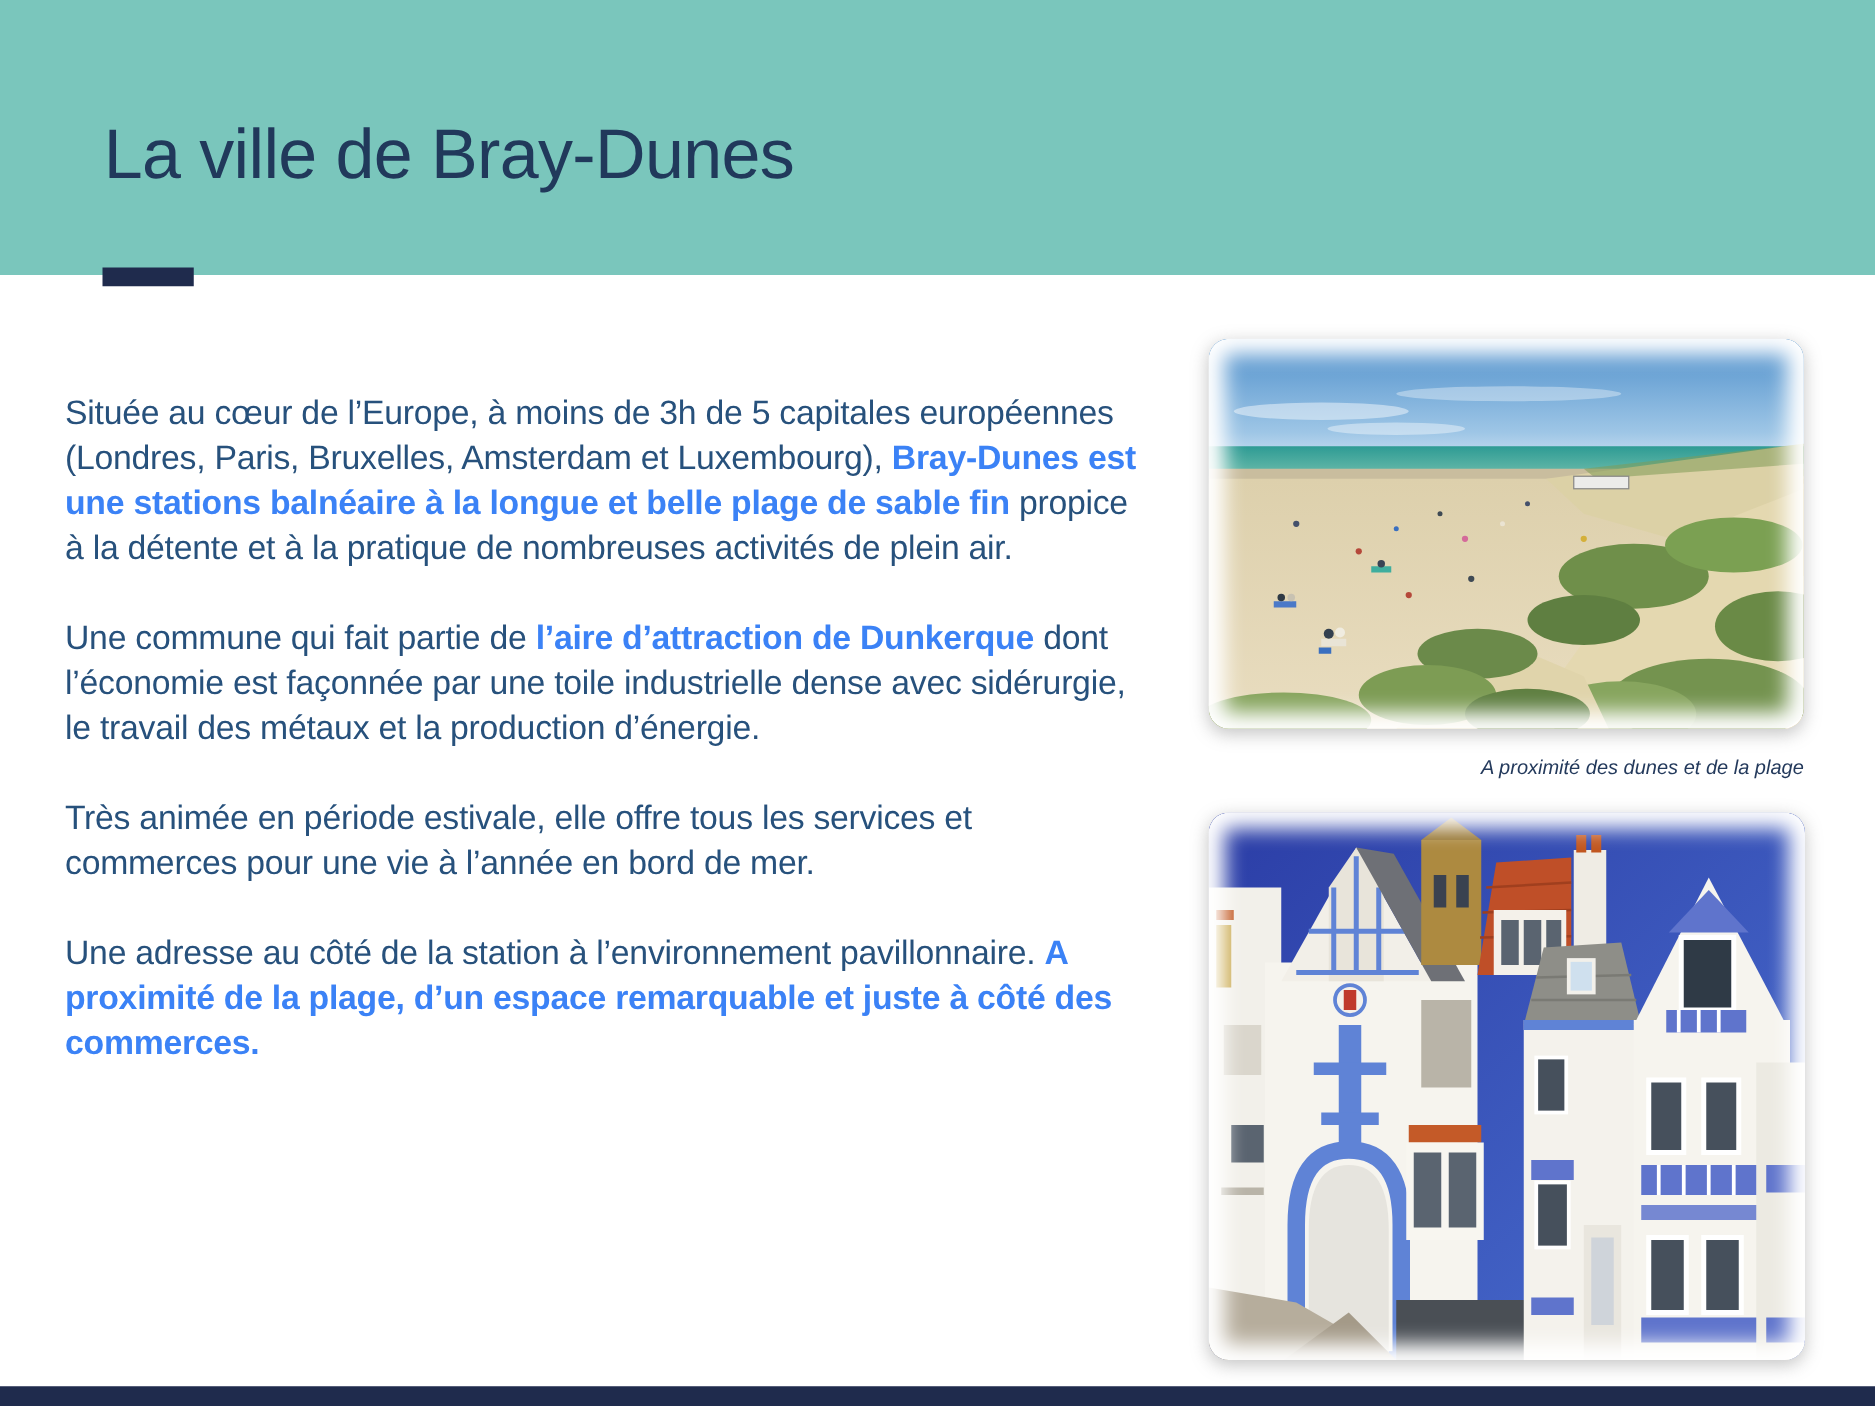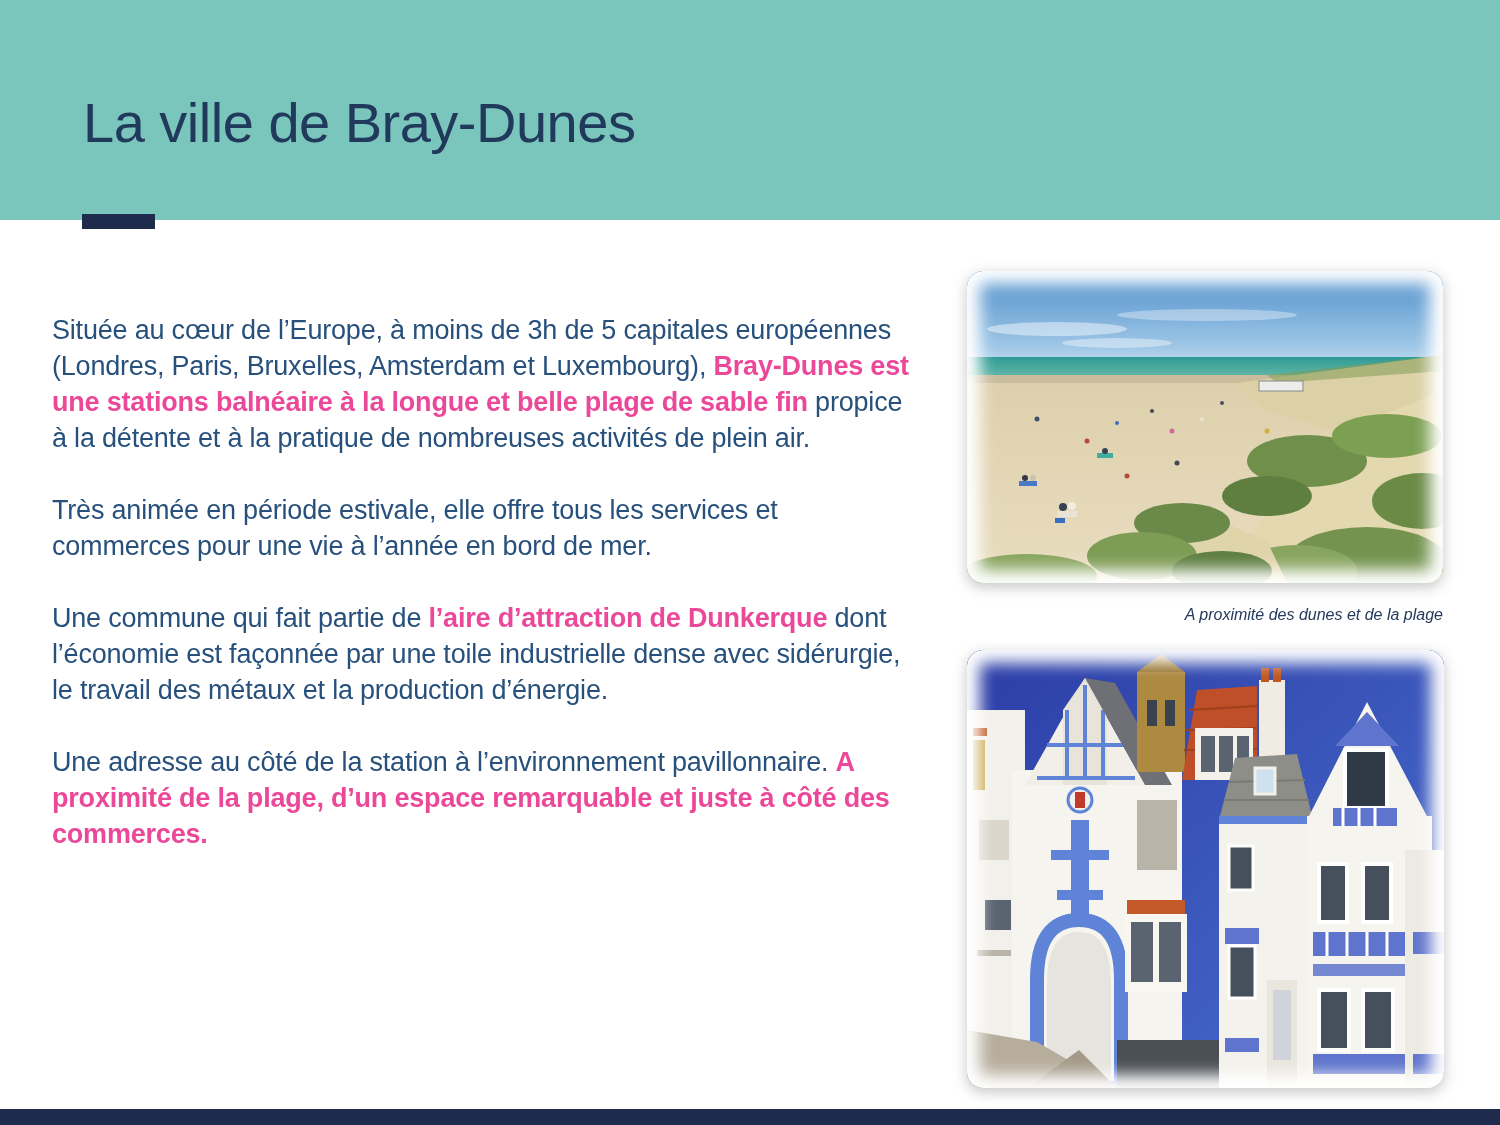--- a/index.html
+++ b/index.html
@@ -31,21 +31,21 @@
 
   
   .text-column{
     position:absolute;left:52px;top:312px;width:860px;
     color:#27517C;
   }
   .text-column p{
     margin:0 0 36px 0;
     font-size:27px;line-height:36px;letter-spacing:-0.2px;
   }
-  .bold-run{font-weight:700;color:#ec4899;}
+  .bold-run{font-weight:700;color:#3b82f6;}
 
   
   .photo{
     position:absolute;
     border-radius:16px;
     box-shadow:0 4px 14px rgba(110,110,110,0.40);
     overflow:hidden;
   }
   .photo svg{display:block;width:100%;height:100%;}
   .photo .feather{
@@ -77,22 +77,22 @@
 <div class="slide">
 
   <div class="header-band"></div>
 
   <div class="slide-title">La ville de Bray-Dunes</div>
 
   <div class="accent-rect"></div>
 
   <div class="text-column">
     <p><span>Située au cœur de l’Europe, à moins de 3h de 5 capitales européennes (Londres, Paris, Bruxelles, Amsterdam et Luxembourg), </span><span class="bold-run">Bray-Dunes est une stations balnéaire à la longue et belle plage de sable fin</span><span> propice à la détente et à la pratique de nombreuses activités de plein air.</span></p>
+    <p><span>Une commune qui fait partie de </span><span class="bold-run">l’aire d’attraction de Dunkerque</span><span> dont l’économie est façonnée par une toile industrielle dense avec sidérurgie, le travail des métaux et la production d’énergie.</span></p>
     <p><span>Très animée en période estivale, elle offre tous les services et commerces pour une vie à l’année en bord de mer.</span></p>
-    <p><span>Une commune qui fait partie de </span><span class="bold-run">l’aire d’attraction de Dunkerque</span><span> dont l’économie est façonnée par une toile industrielle dense avec sidérurgie, le travail des métaux et la production d’énergie.</span></p>
     <p><span>Une adresse au côté de la station à l’environnement pavillonnaire. </span><span class="bold-run">A proximité de la plage, d’un espace remarquable et juste à côté des commerces.</span></p>
   </div>
 
   <div class="photo photo-beach">
     <svg viewBox="0 0 476 312" preserveAspectRatio="none">
       <defs>
         <linearGradient id="sky" x1="0" y1="0" x2="0" y2="1">
           <stop offset="0" stop-color="#4e8fcb"></stop>
           <stop offset="0.75" stop-color="#9ec6e6"></stop>
           <stop offset="1" stop-color="#cfe2f2"></stop>

